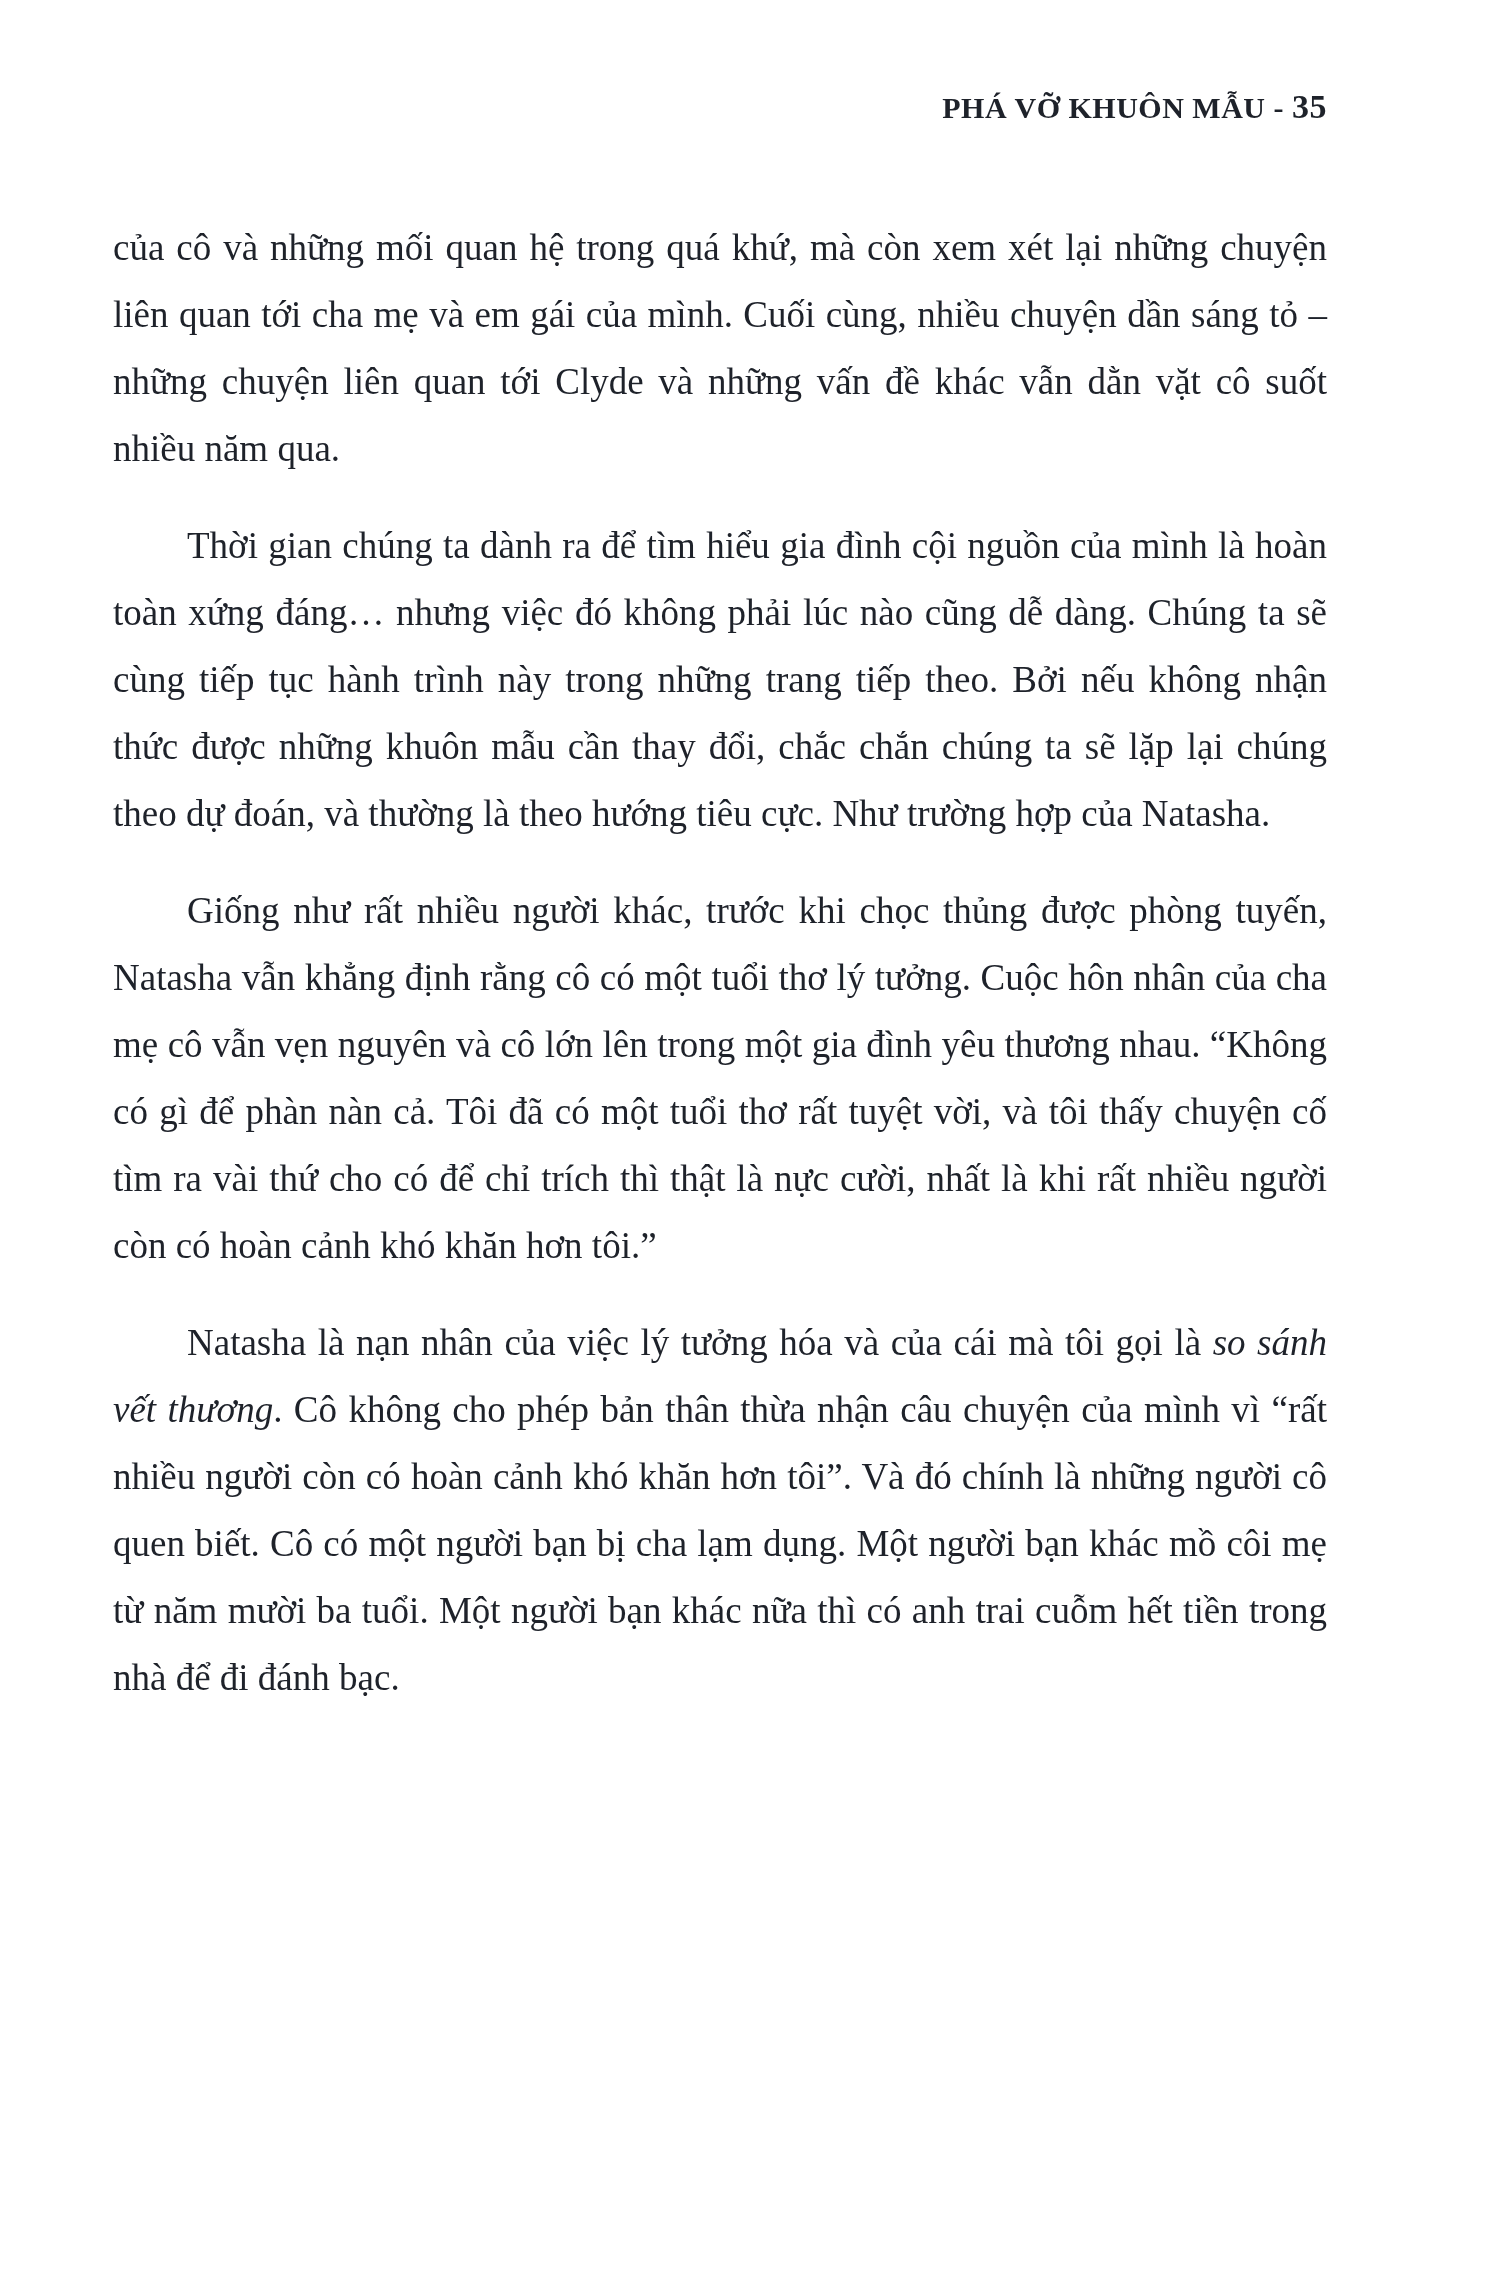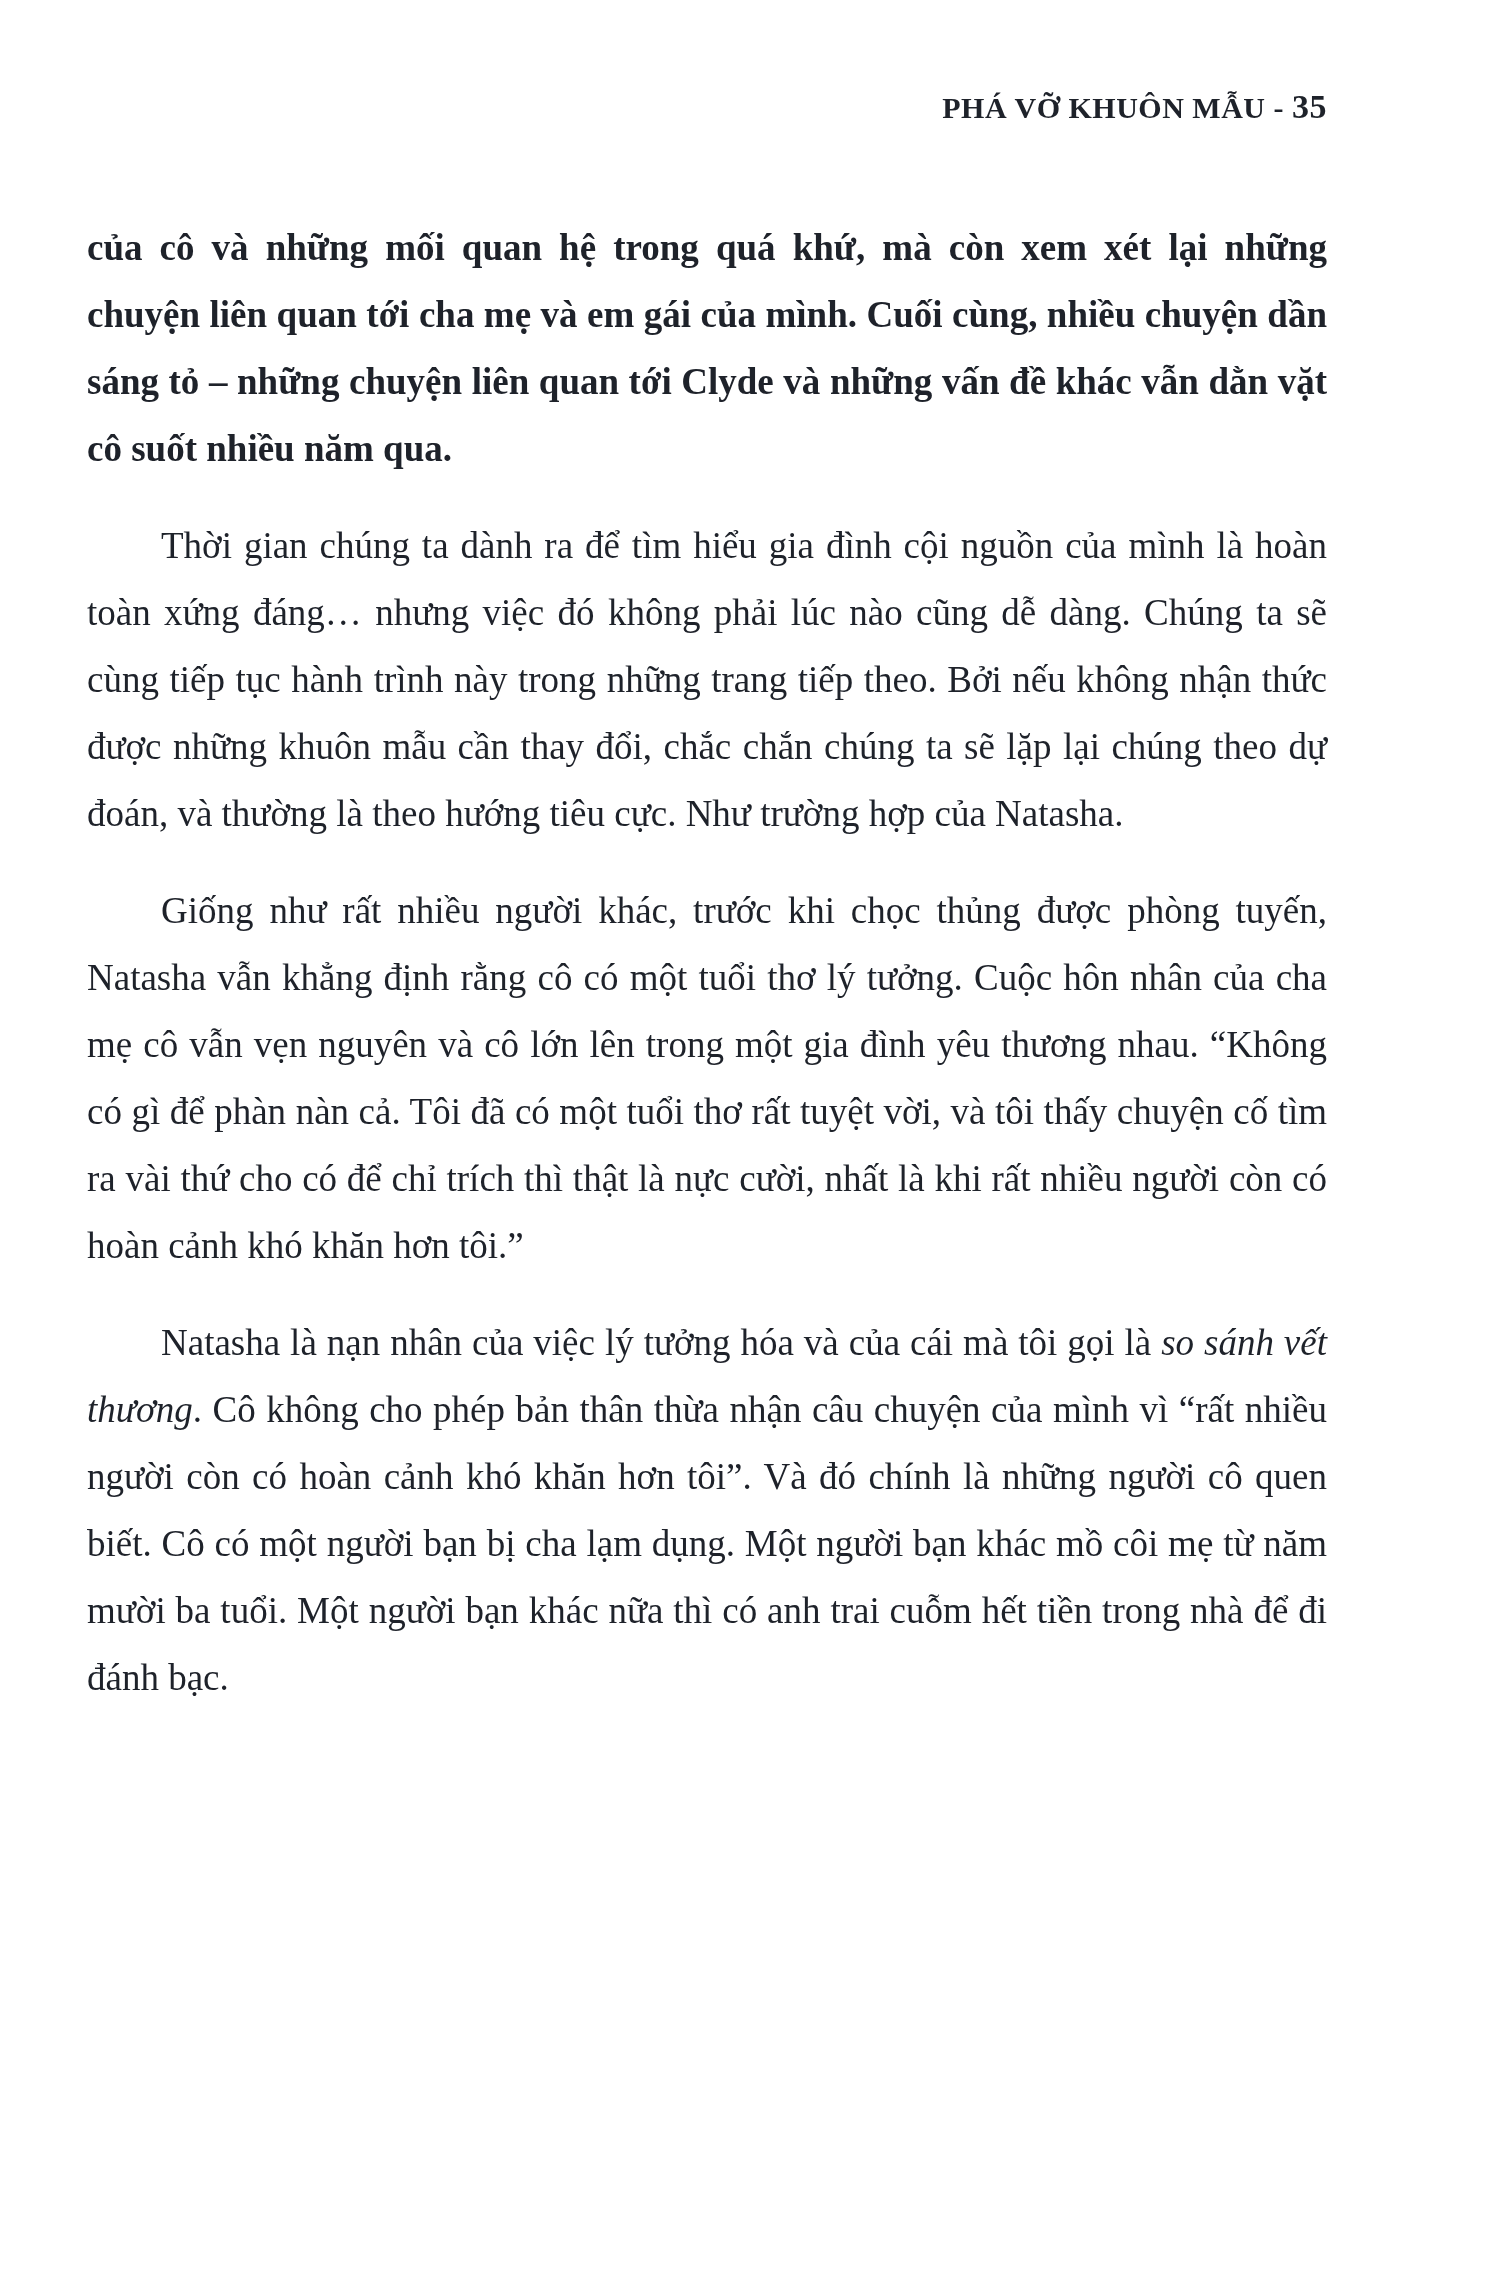--- a/index.html
+++ b/index.html
@@ -12,21 +12,21 @@
       width: 1499px;
       height: 2280px;
       font-family: "Liberation Serif", "DejaVu Serif", serif;
       color: #1e222a;
       overflow: hidden;
     }
     .page {
       box-sizing: border-box;
       width: 1499px;
       height: 2280px;
-      padding: 88px 172px 0 87px;
+      padding: 88px 172px 0 113px;
       background: #ffffff;
     }
     .running-header {
       text-align: right;
       font-size: 30px;
       font-weight: 700;
       letter-spacing: 0.5px;
       color: #1e222a;
       margin: 0 0 88px 0;
       white-space: pre;
@@ -38,21 +38,20 @@
     .body-text p {
       margin: 0 0 30px 0;
       font-size: 37px;
       line-height: 67px;
       text-align: justify;
       text-indent: 74px;
       color: #1e222a;
     }
     .body-text p.no-indent {
       text-indent: 0;
-      font-weight: bold;
     }
     .body-text em {
       font-style: italic;
     }
   </style>
 </head>
 <body>
 
 <div class="page">
 

